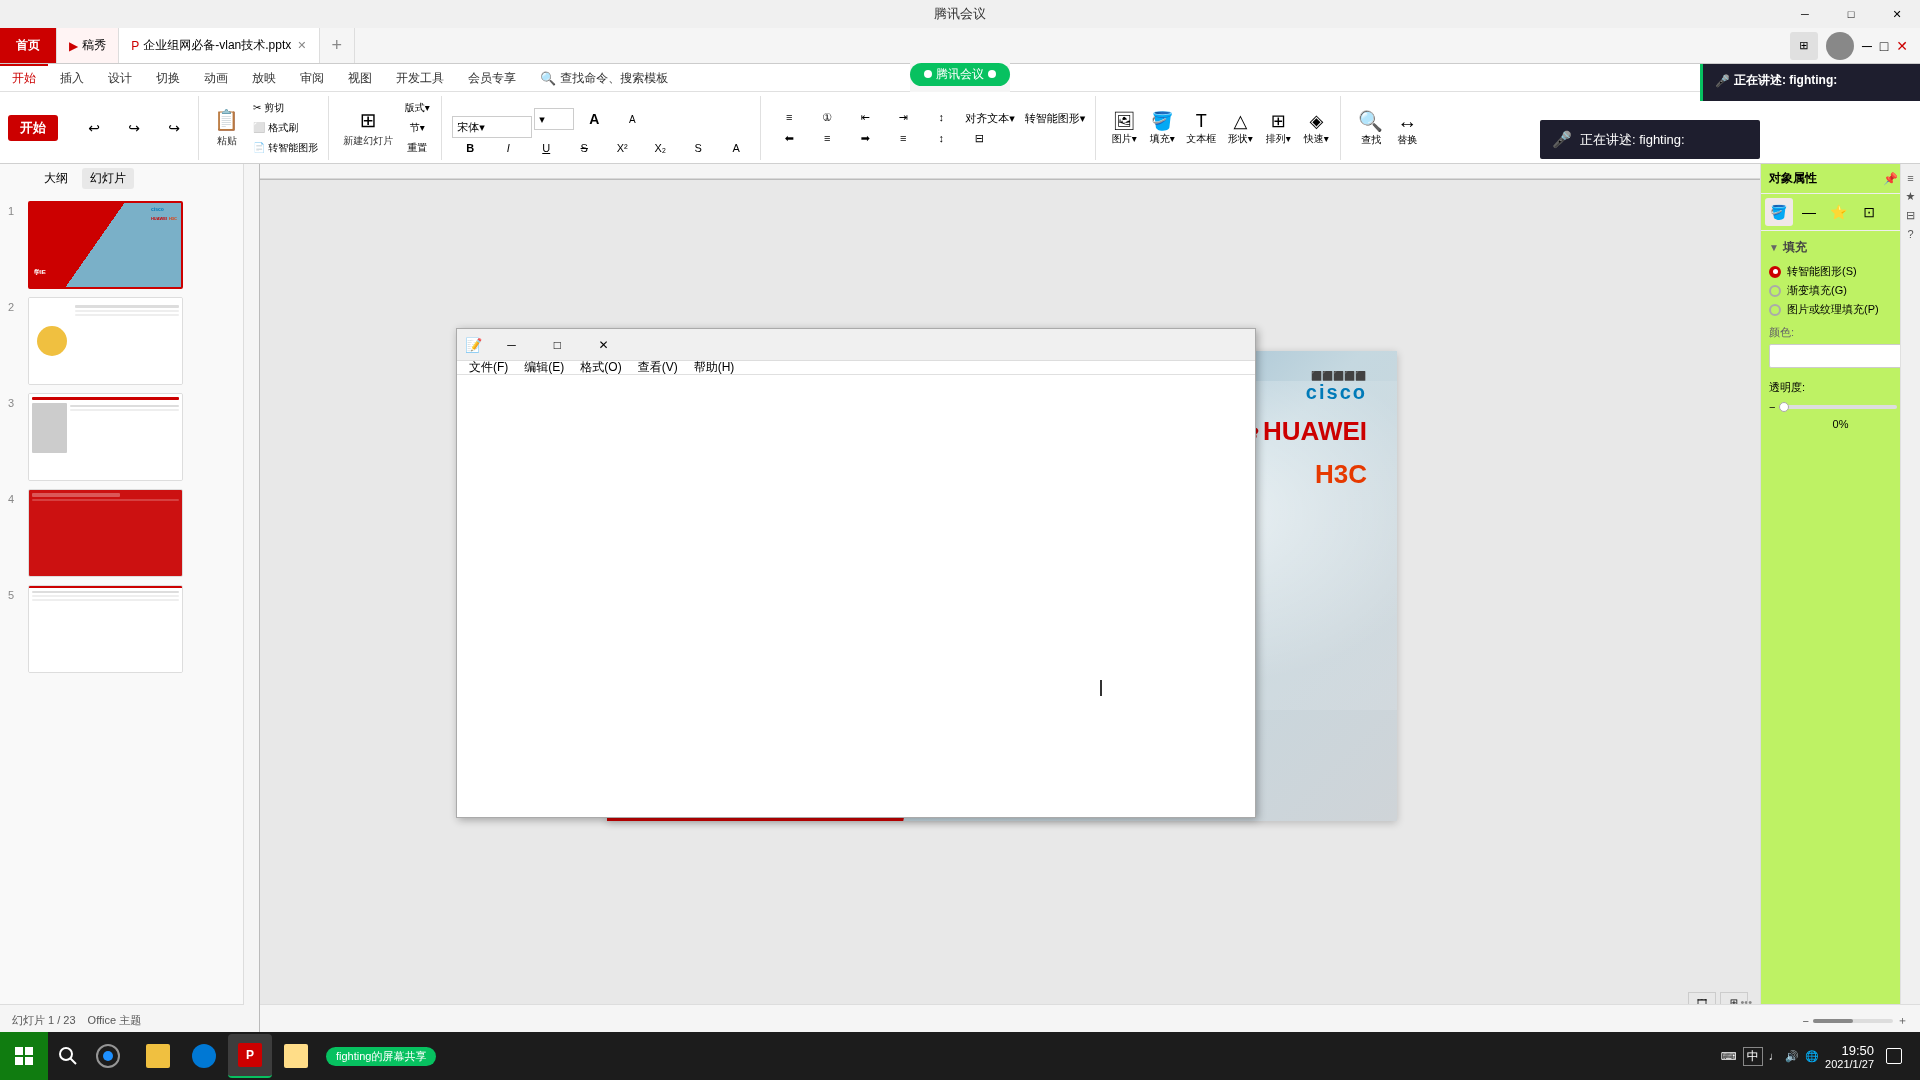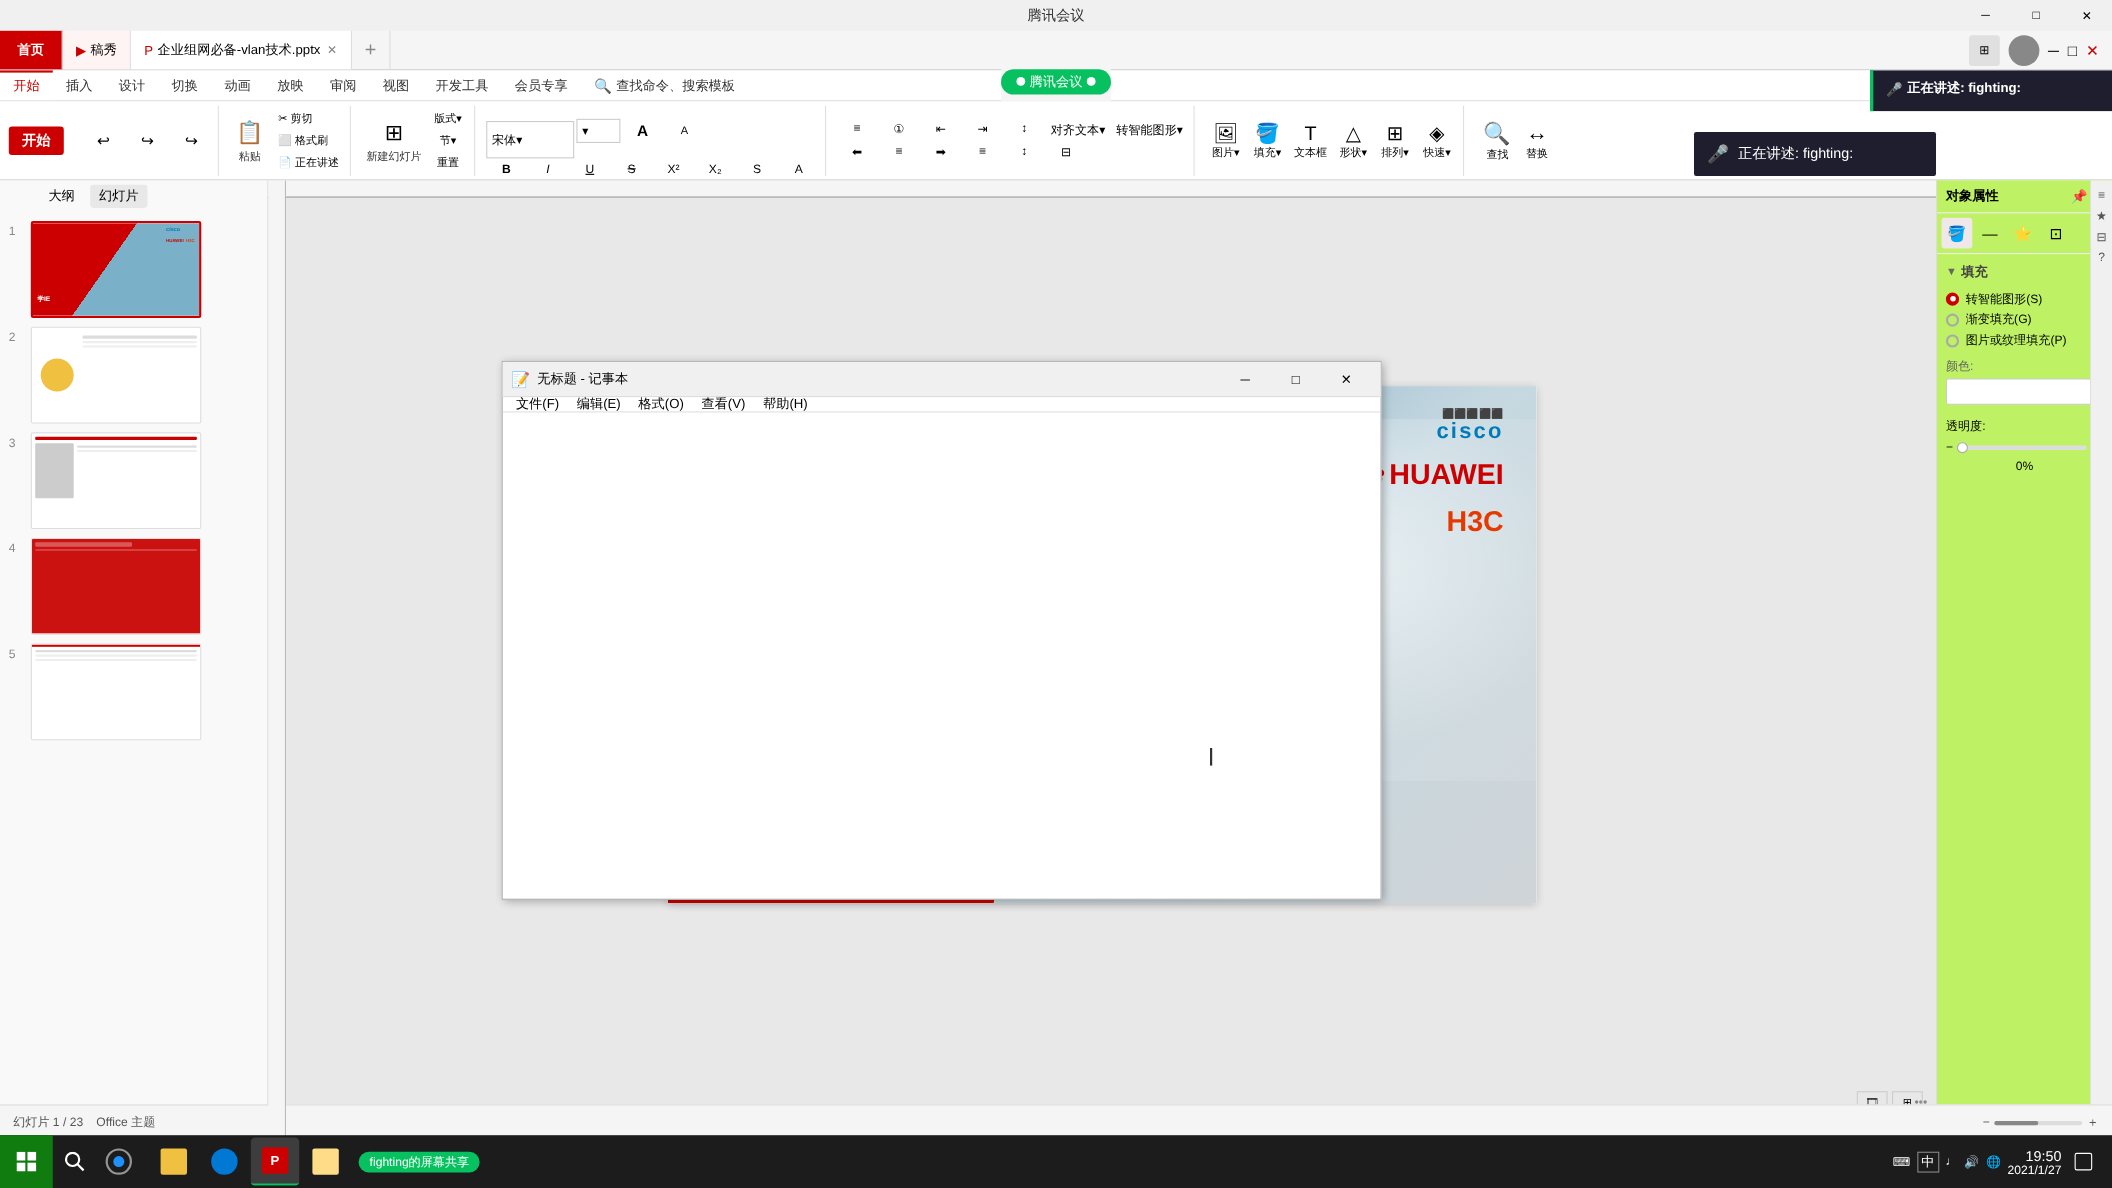--- a/index.html
+++ b/index.html
@@ -204,40 +204,40 @@
     </div>
 
     <div style="display:flex;align-items:center;padding:0 6px;border-right:1px solid #e0e0e0;height:64px;gap:4px;">
       <div class="ribbon-btn">
         <span class="ribbon-icon">📋</span>
         <span class="ribbon-label">粘贴</span>
       </div>
       <div style="display:flex;flex-direction:column;gap:2px;">
         <div class="ribbon-btn" style="flex-direction:row;gap:2px;font-size:10px;">✂ 剪切</div>
         <div class="ribbon-btn" style="flex-direction:row;gap:2px;font-size:10px;">⬜ 格式刷</div>
-        <div class="ribbon-btn" style="flex-direction:row;gap:2px;font-size:10px;">📄 正在讲述</div>
+        <div class="ribbon-btn" style="flex-direction:row;gap:2px;font-size:10px;">📄 转智能图形</div>
       </div>
     </div>
 
     <div style="display:flex;align-items:center;padding:0 6px;border-right:1px solid #e0e0e0;height:64px;gap:2px;">
       <div class="ribbon-btn">
         <span class="ribbon-icon">⊞</span>
         <span class="ribbon-label">新建幻灯片</span>
       </div>
       <div style="display:flex;flex-direction:column;gap:2px;">
         <div class="ribbon-btn" style="font-size:10px;">版式▾</div>
         <div class="ribbon-btn" style="font-size:10px;">节▾</div>
         <div class="ribbon-btn" style="font-size:10px;">重置</div>
       </div>
     </div>
 
     <div style="display:flex;align-items:center;padding:0 6px;border-right:1px solid #e0e0e0;height:64px;gap:2px;">
       <div style="display:flex;flex-direction:column;gap:2px;">
         <div style="display:flex;align-items:center;gap:2px;">
-          <div style="width:80px;height:34px;border:1px solid #ccc;font-size:11px;display:flex;align-items:center;padding:0 4px;margin-top:16px;">宋体▾</div>
+          <div style="width:80px;height:22px;border:1px solid #ccc;font-size:11px;display:flex;align-items:center;padding:0 4px;margin-top:16px;">宋体▾</div>
           <div style="width:40px;height:22px;border:1px solid #ccc;font-size:11px;display:flex;align-items:center;padding:0 4px;">▾</div>
           <div class="ribbon-btn" style="font-size:14px;font-weight:bold;">A</div>
           <div class="ribbon-btn" style="font-size:10px;">A</div>
         </div>
         <div style="display:flex;align-items:center;gap:2px;font-size:12px;">
           <div class="ribbon-btn" style="font-weight:bold;">B</div>
           <div class="ribbon-btn" style="font-style:italic;">I</div>
           <div class="ribbon-btn" style="text-decoration:underline;">U</div>
           <div class="ribbon-btn" style="text-decoration:line-through;">S</div>
           <div class="ribbon-btn">X²</div>
@@ -533,21 +533,20 @@
 </div>
 
 <div style="position:absolute;top:120px;right:160px;width:220px;background:#1e1e2e;color:white;padding:10px 12px;font-size:13px;border-radius:2px;z-index:25;display:flex;align-items:center;gap:8px;">
   <span style="color:#07c160;font-size:16px;">🎤</span>
   <span>正在讲述: fighting:</span>
 </div>
 
 <div class="notepad-window">
   <div class="notepad-titlebar">
     <span class="notepad-icon">📝</span>
-    <span class="notepad-title">无标题 - 记事本</span>
     <div class="notepad-controls">
       <div class="notepad-ctrl-btn">─</div>
       <div class="notepad-ctrl-btn">□</div>
       <div class="notepad-ctrl-btn close-btn">✕</div>
     </div>
   </div>
   <div class="notepad-menu">
     <div class="notepad-menu-item">文件(F)</div>
     <div class="notepad-menu-item">编辑(E)</div>
     <div class="notepad-menu-item">格式(O)</div>

